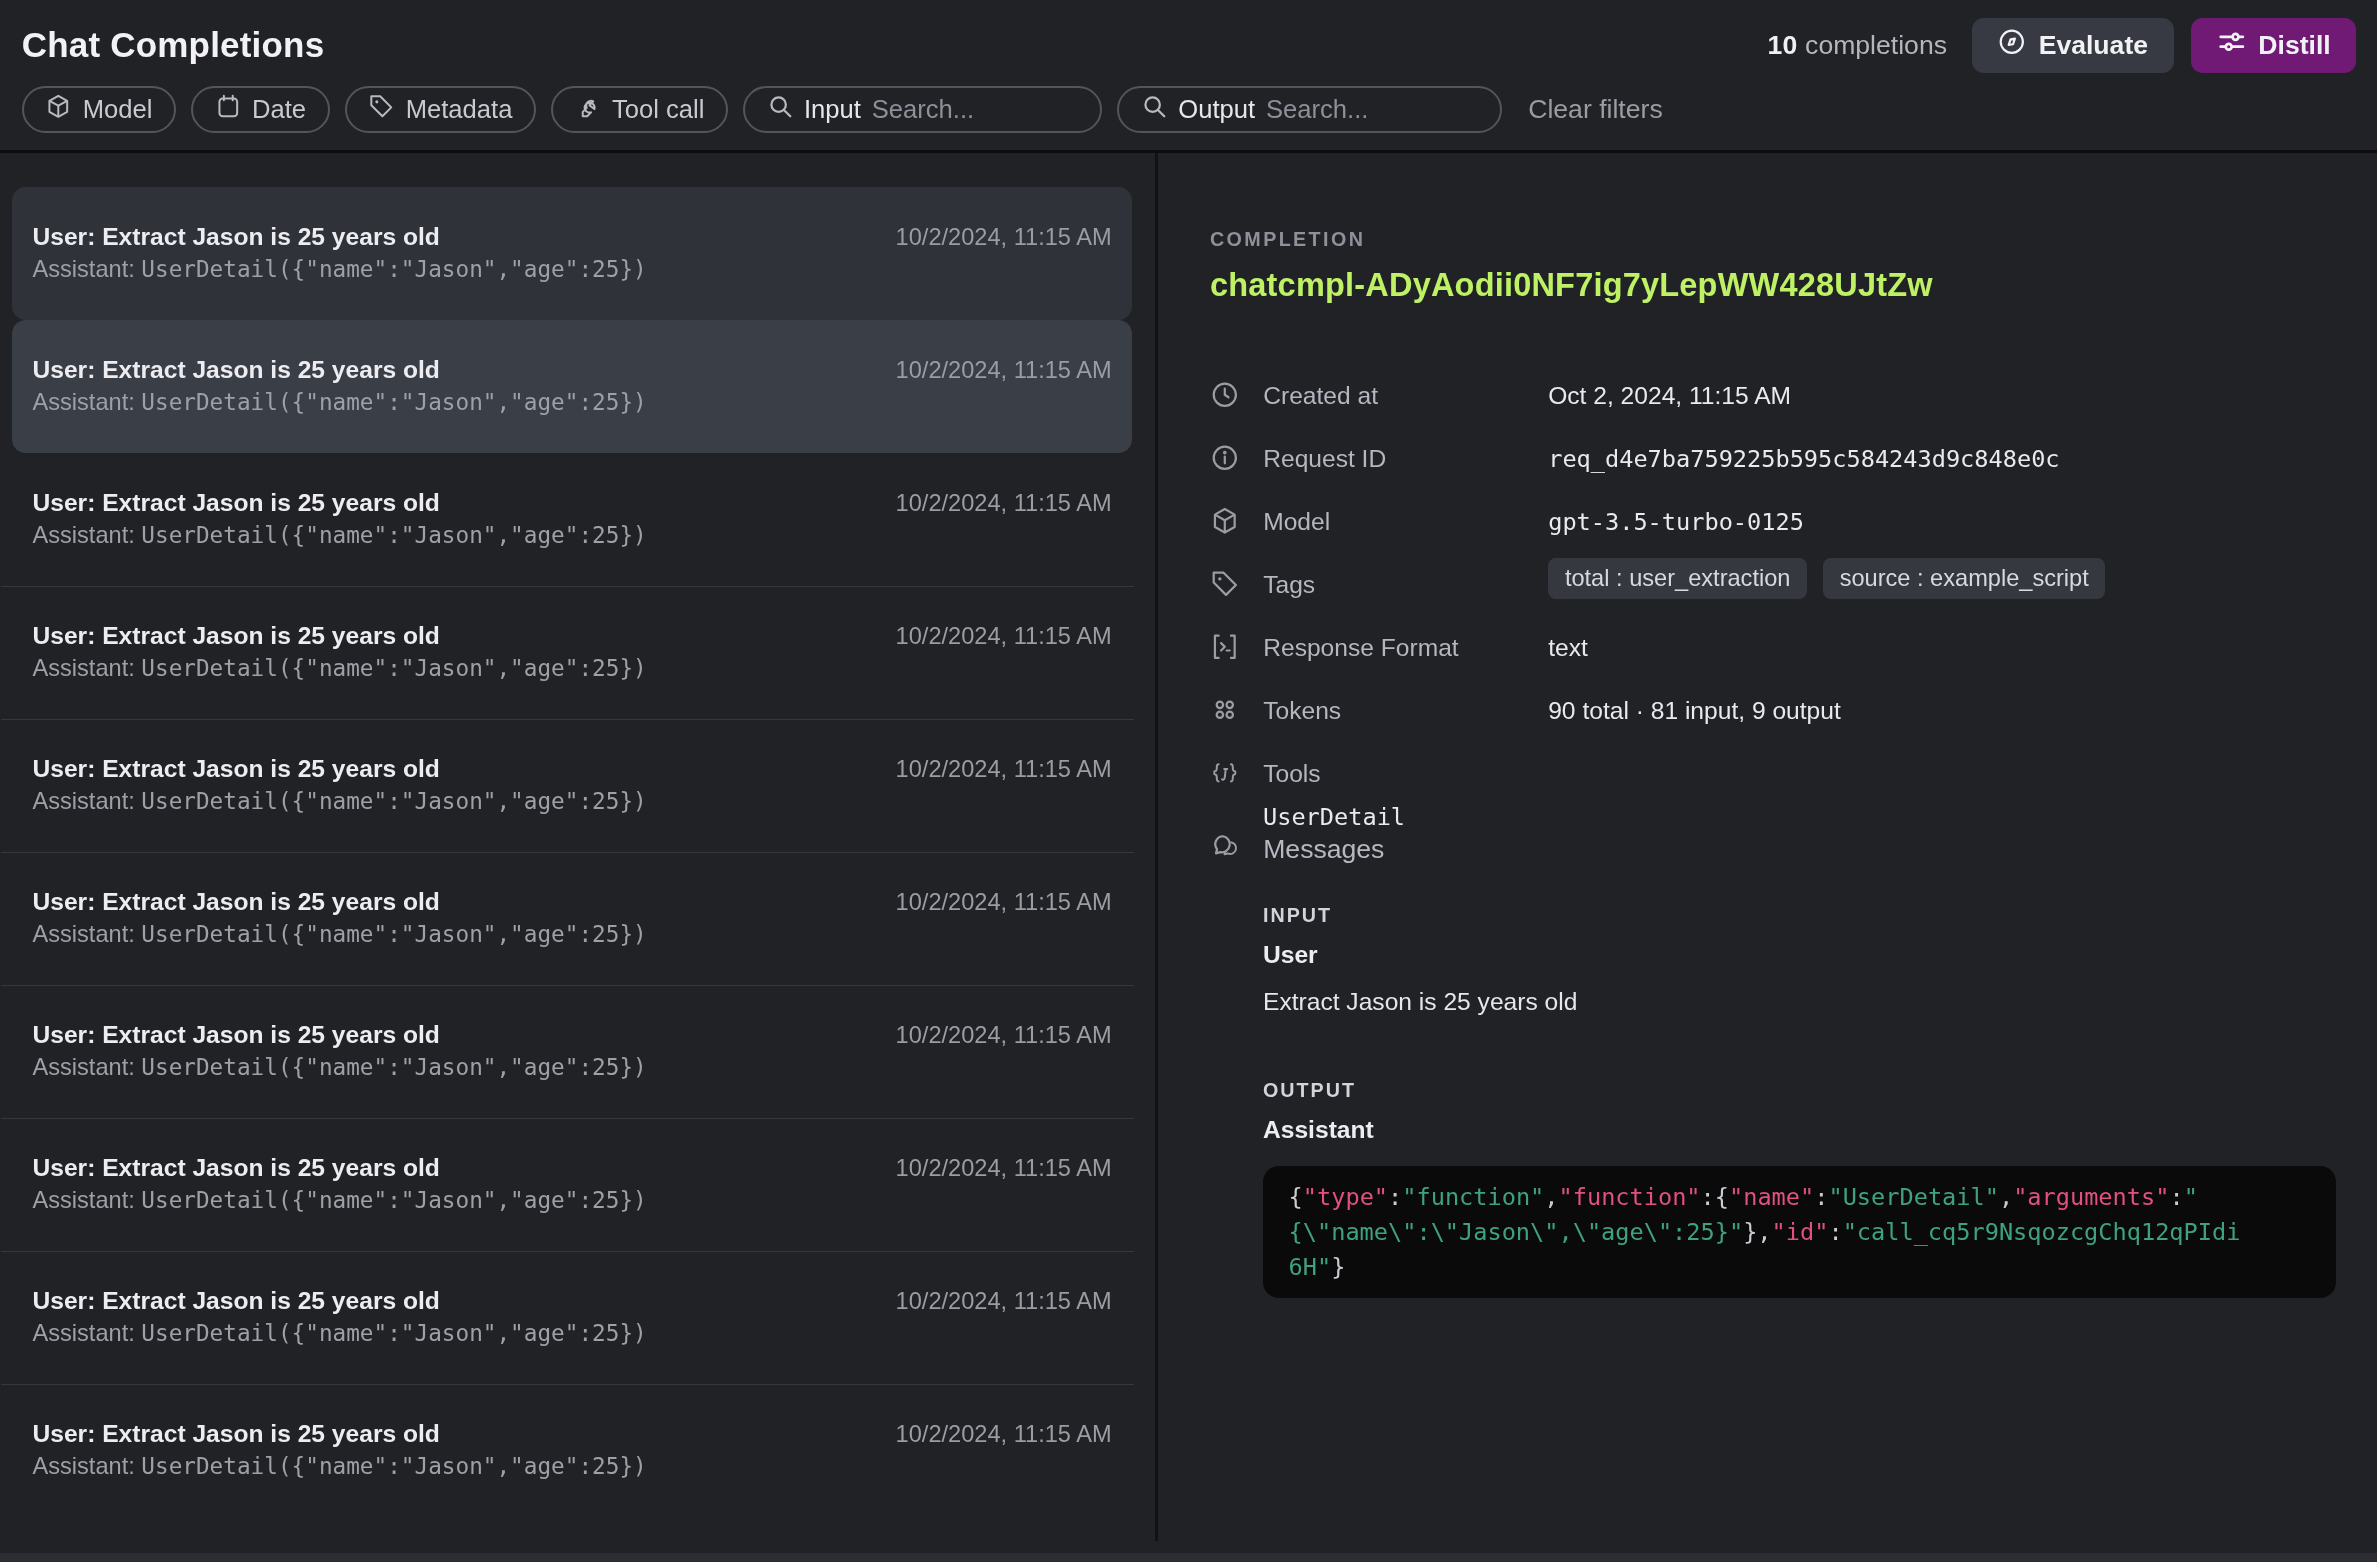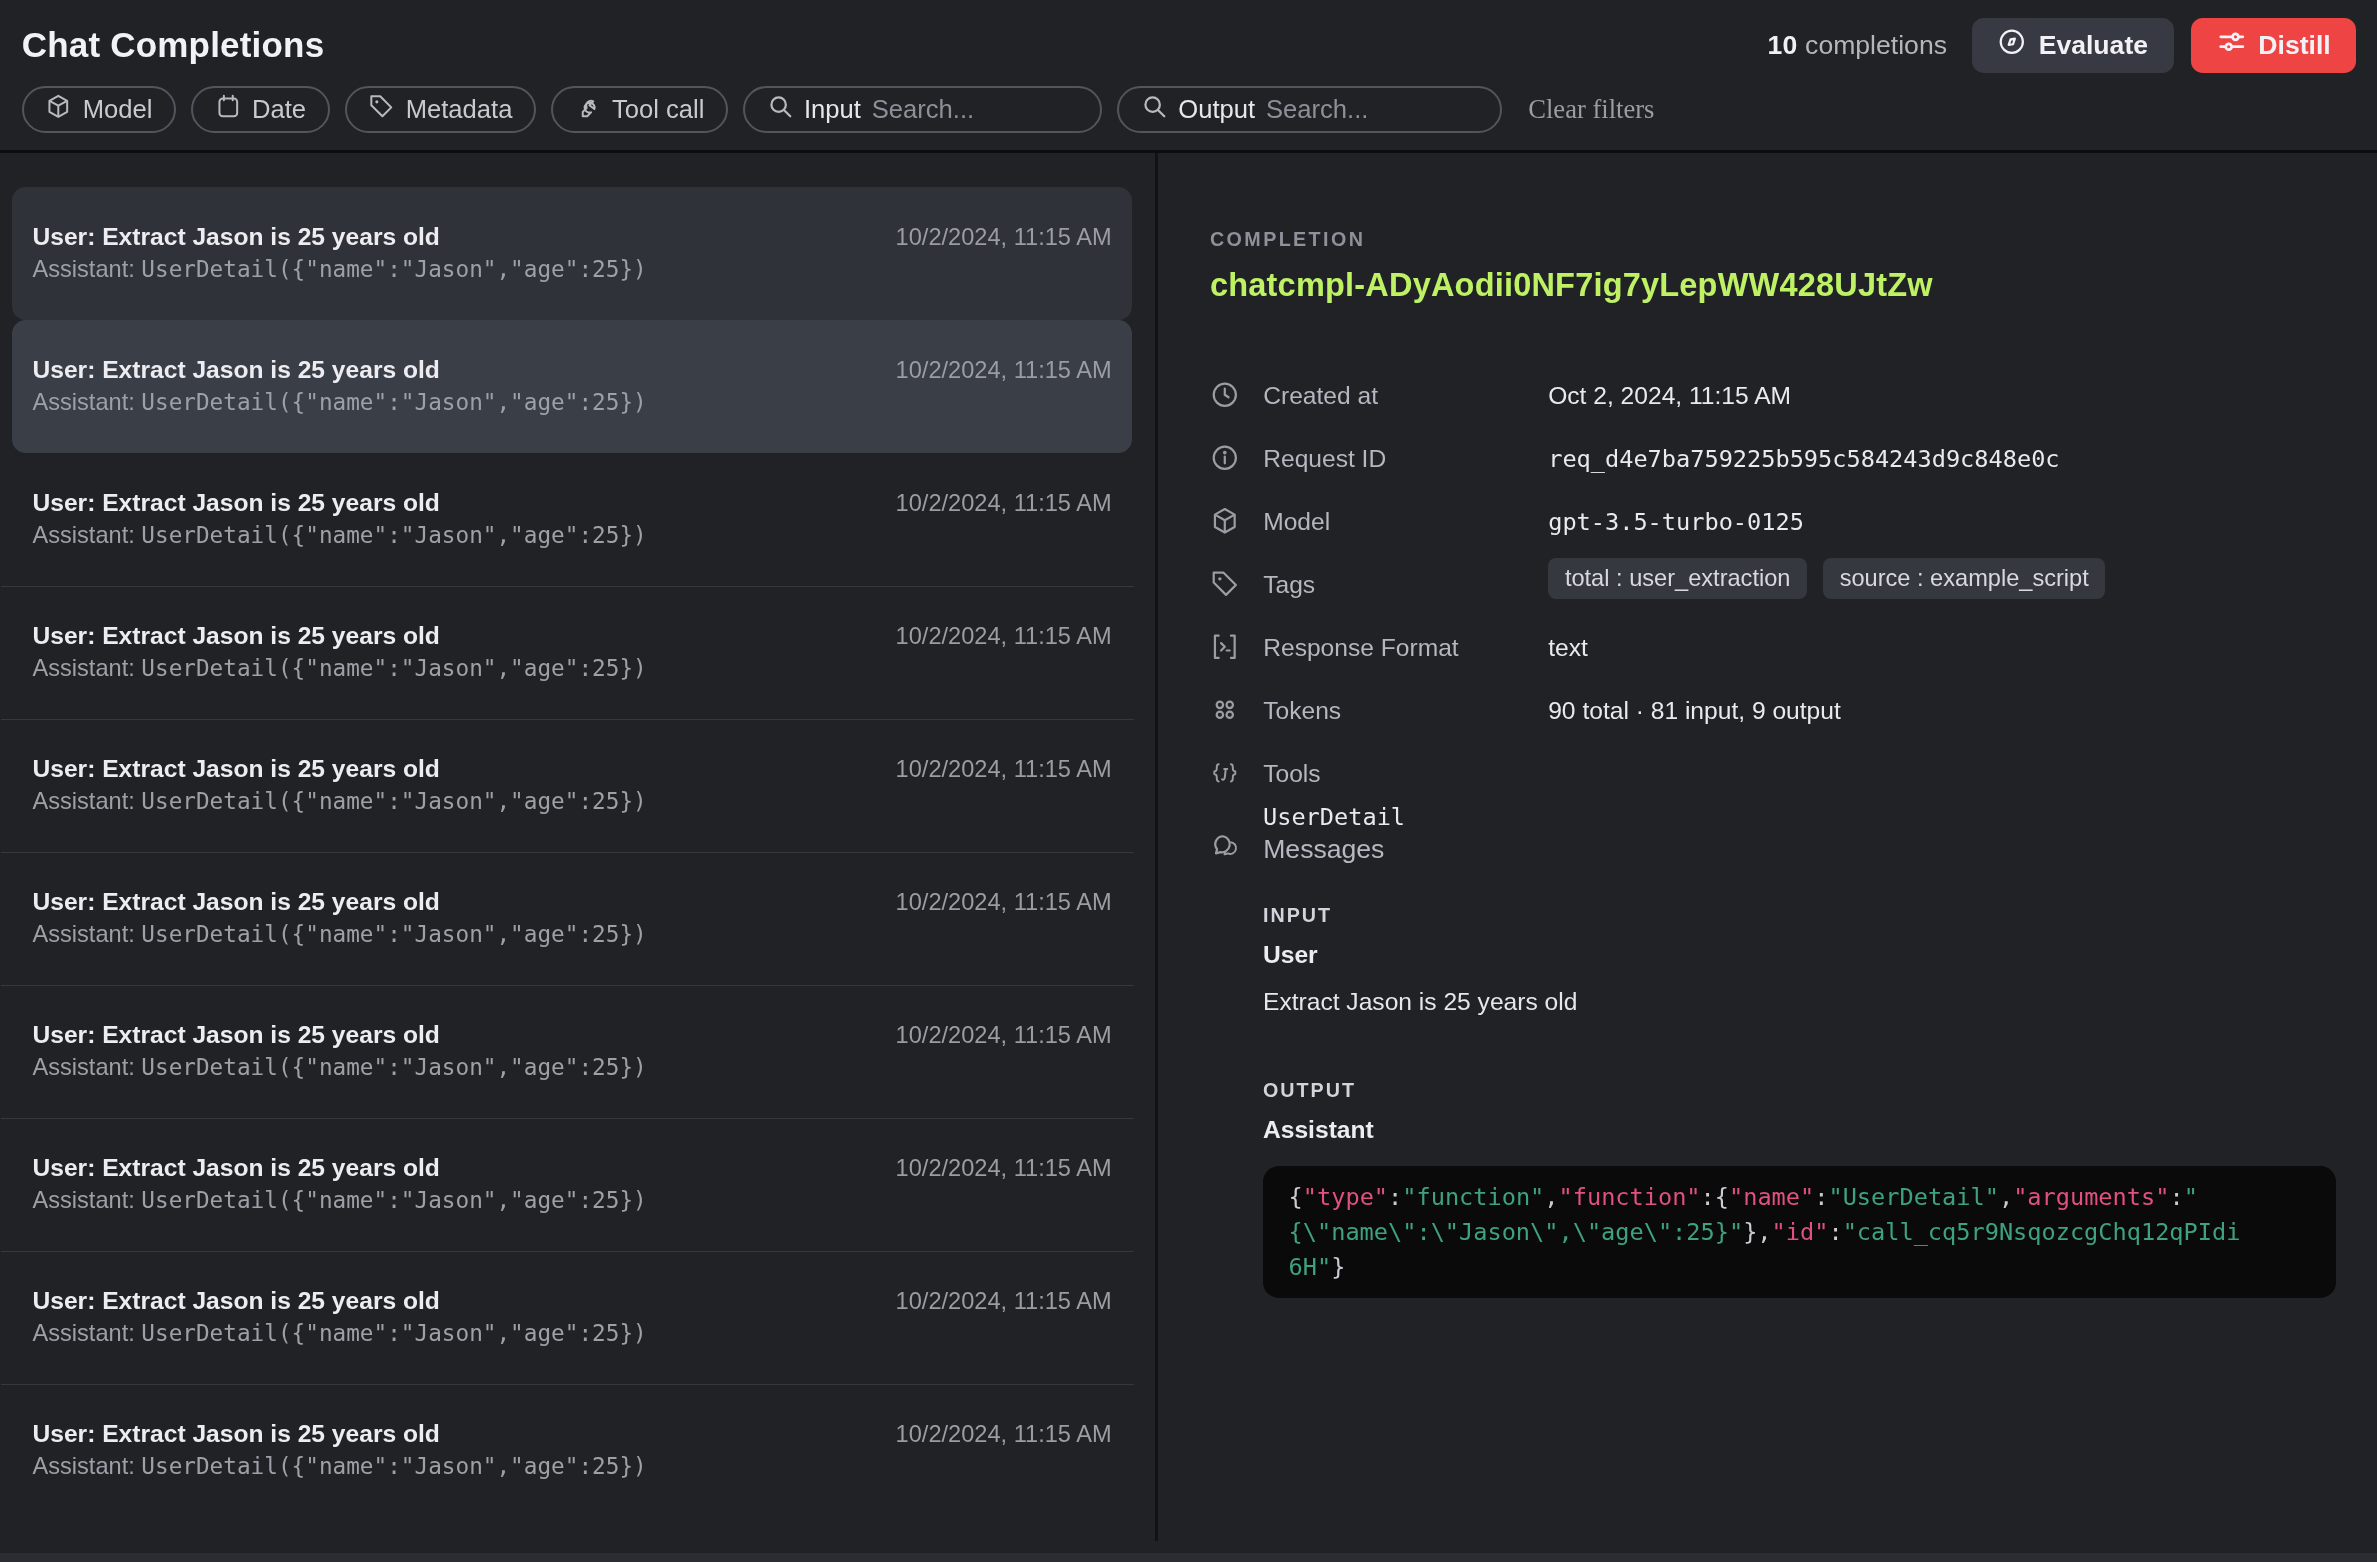--- a/index.html
+++ b/index.html
@@ -22,40 +22,40 @@
   .count-wrap { font-size:26.6px; color:#b4b5bd; margin-right:7px; }
   .count-num { color:#f0f0f4; font-weight:700; margin-right:7.9px; }
   .btn {
     display:flex; align-items:center; gap:11.8px;
     height:55px; padding:0 25.6px; border-radius:11.8px;
     font-size:26.6px; font-weight:600; color:#f2f2f6;
     border:none; cursor:pointer; font-family:inherit;
   }
   .btn svg { width:29.6px; height:29.6px; }
   .btn-evaluate { background:#373a43; }
-  .btn-distill  { background:#ef4444; }
+  .btn-distill  { background:#701a75; }
 
   
   .filter-bar { display:flex; align-items:center; gap:14.8px; padding:7.9px 21.7px 0 21.7px; height:57px; }
   .pill {
     display:flex; align-items:center; gap:10.8px;
     height:47px; padding:0 21.7px;
     border:2px solid #53555e; border-radius:25.6px;
     background:transparent; color:#c9cad1; font-size:25.6px; font-family:inherit; cursor:pointer;
   }
   .pill svg { width:26.6px; height:26.6px; color:#b8b9c1; }
   .search-pill { cursor:text; }
   .search-pill .search-label { color:#e6e6ec; }
   .search-pill input {
     background:transparent; border:none; outline:none;
     color:#e6e6ec; font-size:25.6px; font-family:inherit; width:207px;
   }
   .search-pill input::placeholder { color:#8e8f98; }
   .search-pill.output input { width:212px; }
-  .clear-filters { margin-left:11.8px; font-size:26.6px; color:#9b9ca4; background:none; border:none; font-family:Liberation Serif, serif; cursor:pointer; }
+  .clear-filters { margin-left:11.8px; font-size:26.6px; color:#9b9ca4; background:none; border:none; font-family:Liberation Sans, sans-serif; cursor:pointer; }
 
   .top-divider { height:3px; background:#0d0d0f; margin-top:15.8px; }
 
   
   .main { display:flex; height:1388px; }
   .list-panel { width:1158px; border-right:3px solid #121215; padding-top:34px; overflow:hidden; }
   .detail-panel { flex:1; padding:75px 43px 0 52px; overflow:hidden; }
 
   
   .row {

